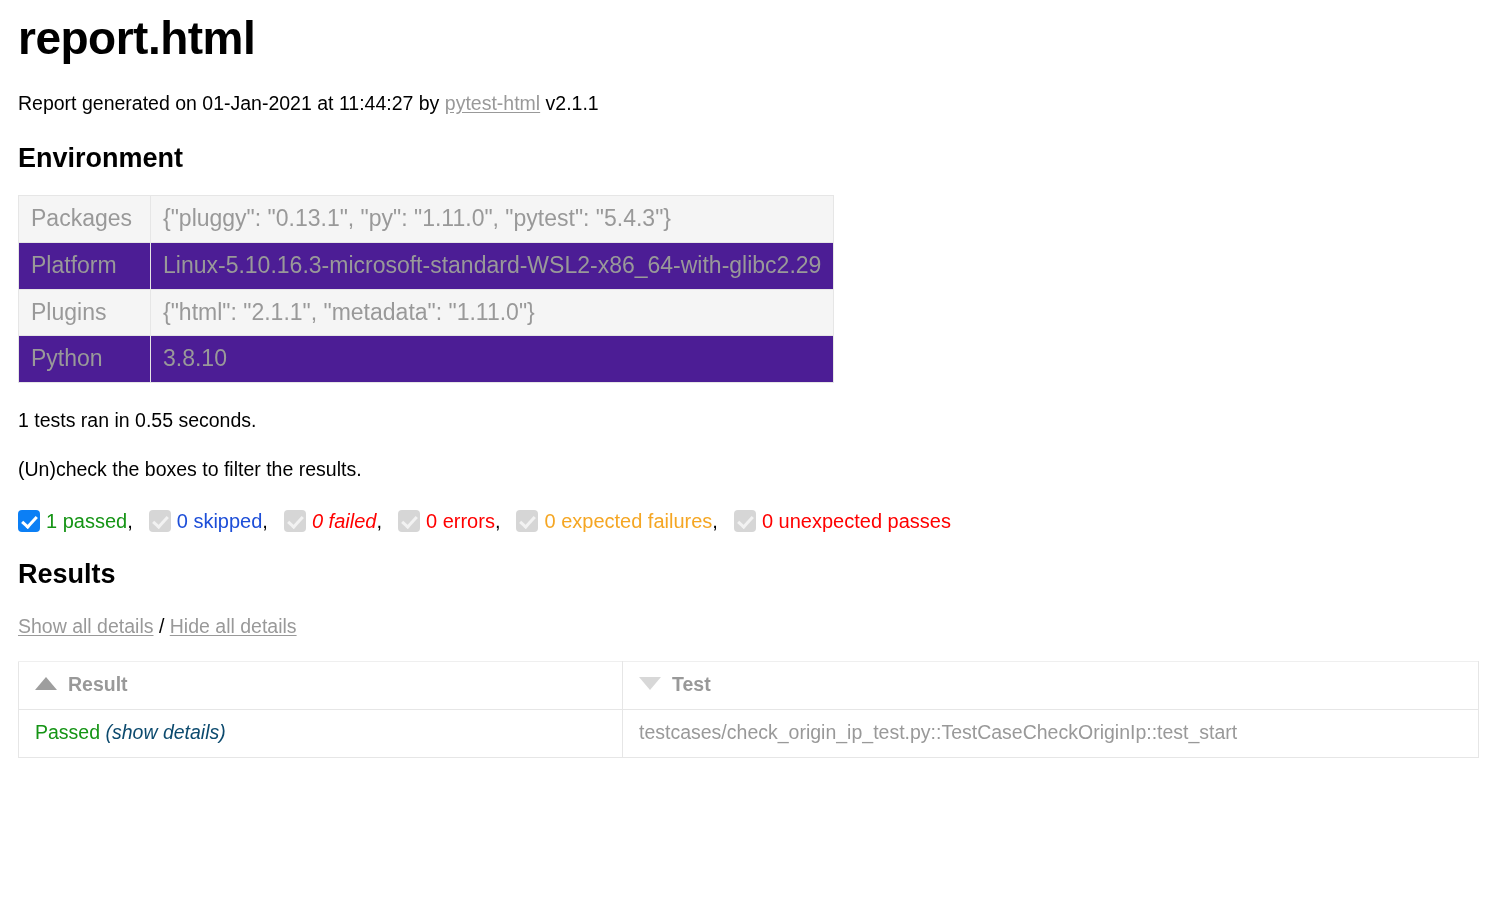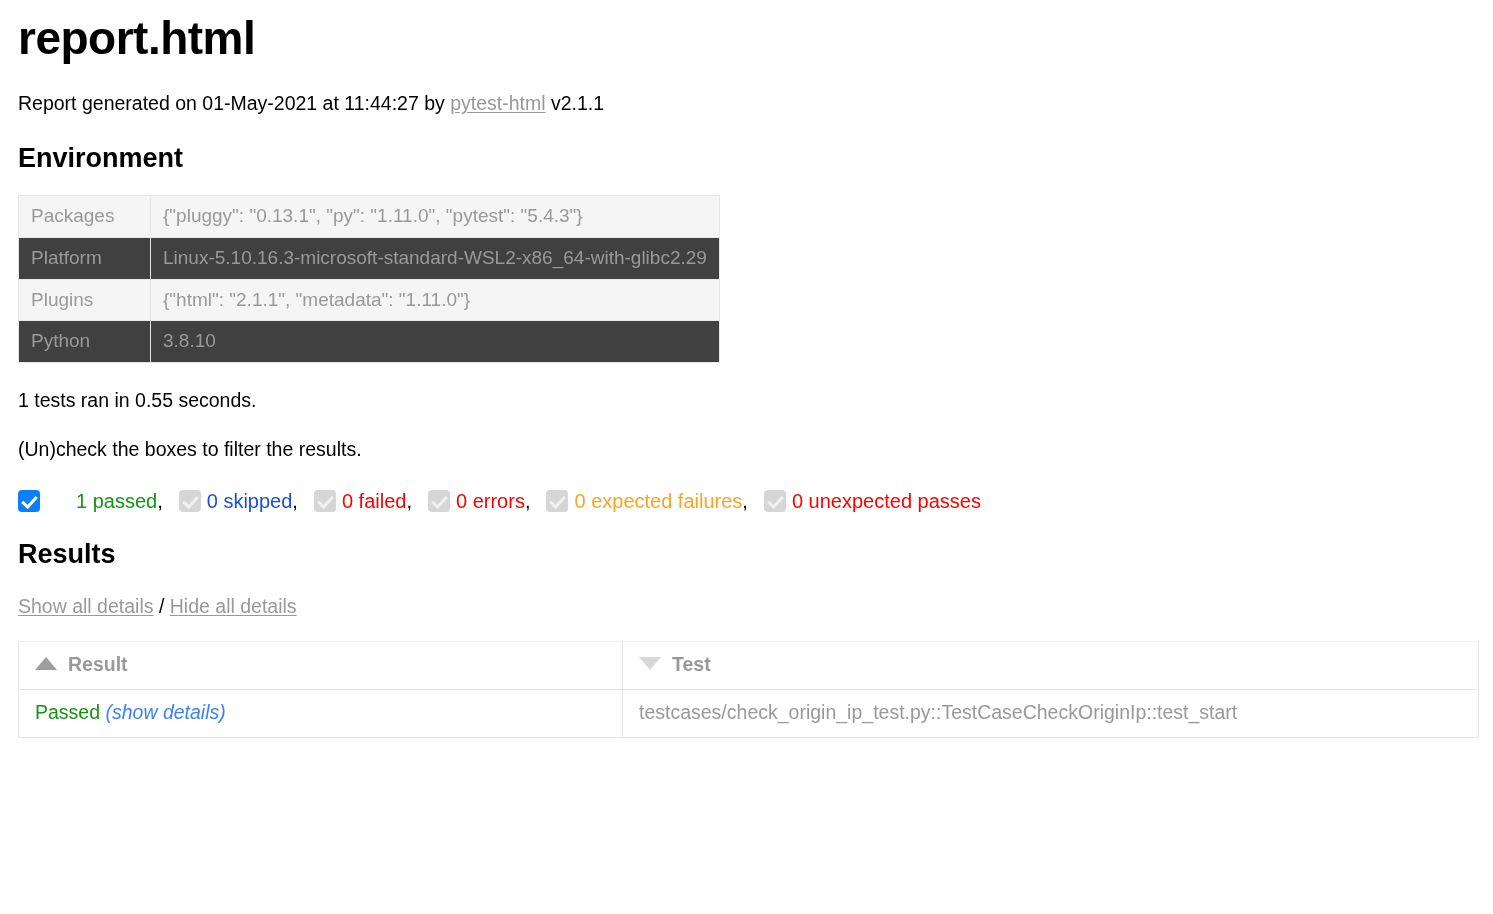--- a/index.html
+++ b/index.html
@@ -50,40 +50,40 @@
     font-weight: bold;
     margin: 26px 0 0 0;
     line-height: 1.2;
     color: #000;
   }
 
   
   table.environment {
     border-collapse: collapse;
     margin-top: 21px;
-    font-size: 19px;
+    font-size: 23px;
     color: #999999;
     table-layout: auto;
   }
   table.environment td {
     border: 1px solid #e6e6e6;
     padding: 8px 12px 9px 12px;
     text-align: left;
     font-weight: normal;
     white-space: nowrap;
     line-height: 1.25;
   }
   table.environment td.key {
     width: 132px;
   }
   table.environment tr.odd td {
     background-color: #f5f5f5;
   }
   table.environment tr.even td {
-    background-color: #404040;
+    background-color: #4c1d95;
   }
 
   
   p.summary-line {
     font-size: 19.5px;
     margin: 26px 0 0 0;
     color: #000;
     line-height: 1.2;
   }
 
@@ -128,23 +128,23 @@
     top: 3px;
     width: 6px;
     height: 12px;
     border: solid #ffffff;
     border-width: 0 3px 3px 0;
     transform: rotate(42deg);
   }
   .cbox.off::after {
     border-color: #f2f2f2;
   }
-  .lbl-passed   { color: #159415; margin-left: 30px; }
+  .lbl-passed   { color: #159415; }
   .lbl-skipped  { color: #1d4ed8; }
-  .lbl-failed   { color: #ff0000; }
+  .lbl-failed   { color: #ff0000; font-style: italic; }
   .lbl-errors   { color: #ff0000; }
   .lbl-xfailed  { color: #f5a623; }
   .lbl-xpassed  { color: #ff0000; }
 
   
   p.details-links {
     font-size: 19.5px;
     margin: 25px 0 0 0;
     color: #000;
     line-height: 1.2;
@@ -195,36 +195,36 @@
     border-left: 11px solid transparent;
     border-right: 11px solid transparent;
     border-top: 13px solid #d8d8d8;
   }
   .th-label { vertical-align: middle; }
 
   .result-passed {
     color: #159415;
   }
   .show-details {
-    color: #3b82f6;
+    color: #0c4a6e;
     font-style: italic;
     cursor: pointer;
   }
   .test-path {
     color: #999999;
   }
 </style>
 </head>
 <body>
 
 <div class="page">
 
   <h1 class="report-title">report.html</h1>
 
-  <p class="generated"><span>Report generated on 01-May-2021 at 11:44:27 by </span><a class="muted-link" href="#">pytest-html</a><span> v2.1.1</span></p>
+  <p class="generated"><span>Report generated on 01-Jan-2021 at 11:44:27 by </span><a class="muted-link" href="#">pytest-html</a><span> v2.1.1</span></p>
 
   <h2 class="section">Environment</h2>
 
   <table class="environment">
     <tbody>
       <tr class="odd">
         <td class="key">Packages</td>
         <td class="val">{"pluggy": "0.13.1", "py": "1.11.0", "pytest": "5.4.3"}</td>
       </tr>
       <tr class="even">

